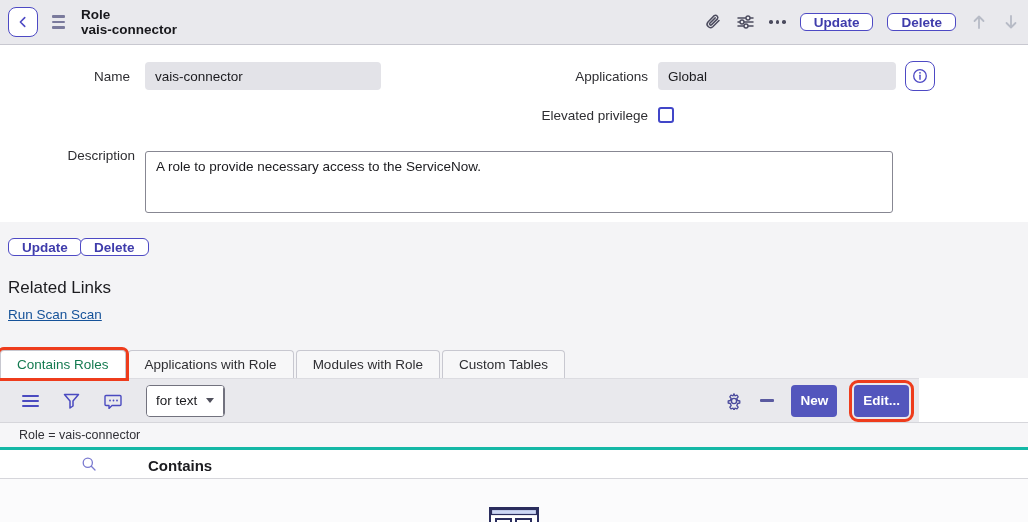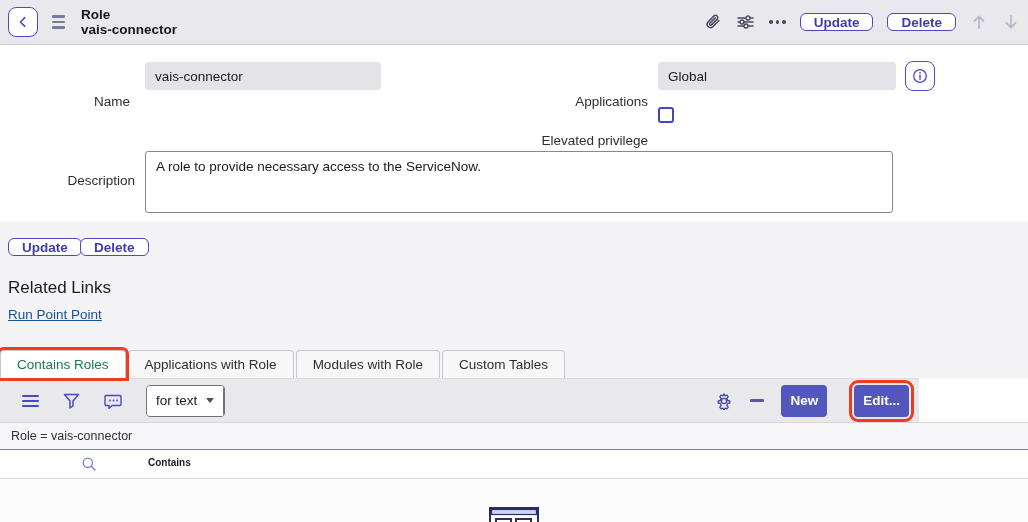--- a/index.html
+++ b/index.html
@@ -27,21 +27,21 @@
   .icon-btn { background:none; border:none; padding:0; cursor:pointer; display:flex; align-items:center; }
   .dots { display:flex; gap:3px; cursor:pointer; }
   .dots i { width:3.5px; height:3.5px; border-radius:50%; background:#4b4b5e; display:block; }
   .btn-outline {
     height:18px; padding:0 13px; border:1.5px solid #4d49c4; border-radius:6px;
     background:#fff; color:#3f3cab; font-weight:bold; font-size:13.5px;
     font-family:"Liberation Sans", sans-serif; cursor:pointer;
   }
   
   .form-area { position:absolute; left:0; top:45px; width:1028px; height:177px; background:#fff; }
-  .f-label { position:absolute; font-size:13.5px; color:#2e2e32; text-align:right;margin-top:25px; }
+  .f-label { position:absolute; font-size:13.5px; color:#2e2e32; text-align:right; }
   .f-input {
     position:absolute; height:28px; background:#e3e3e8; border:none; border-radius:4px;
     font-size:13.5px; color:#1b1b1f; padding:0 10px;
     font-family:"Liberation Sans", sans-serif;
   }
   .info-btn {
     position:absolute; left:905px; top:16px; width:30px; height:30px;
     border:1px solid #4d49c4; border-radius:8px; background:#fff;
     display:flex; align-items:center; justify-content:center; cursor:pointer;
   }
@@ -87,33 +87,33 @@
     width:148px; border:none; outline:none; padding:0 10px; font-size:13.5px;
     font-family:"Liberation Sans", sans-serif; color:#1b1b1f;
   }
   .search-input::placeholder { color:#5c5c66; opacity:1; }
   .tb-right { margin-left:auto; display:flex; align-items:center; gap:17px; padding-right:10px; }
   .minus-bar { width:14px; height:2.5px; background:#5a5aa0; border-radius:1px; display:block; cursor:pointer; }
   .btn-fill {
     height:32px; padding:0 9px; border:none; border-radius:4px; background:#5356bd;
     color:#fff; font-weight:bold; font-size:13.5px; font-family:"Liberation Sans", sans-serif; cursor:pointer;
   }
-  .btn-fill.hl { outline:3px solid #ee3c1c; outline-offset:2px;margin-left:10px; }
+  .btn-fill.hl { outline:3px solid #ee3c1c; outline-offset:2px; }
   
   .breadcrumb-row {
     position:absolute; left:0; top:422px; width:1028px; height:28px; background:#f6f6f8;
-    border-top:1px solid #d6d6db; border-bottom:1px solid #14b8a6;
-    display:flex; align-items:center; padding-left:11px; font-size:12.5px; color:#303036;
+    border-top:1px solid #d6d6db; border-bottom:3px solid #14b8a6;
+    display:flex; align-items:center; padding-left:19px; font-size:12.5px; color:#303036;
   }
   .colhdr-row {
     position:absolute; left:0; top:450px; width:1028px; height:29px; background:#fff;
     border-bottom:1px solid #d6d6db;
   }
   .col-search { position:absolute; left:81px; top:6px; cursor:pointer; }
-  .col-title { position:absolute; left:148px; top:7px; font-size:10px; font-weight:bold; color:#1b1b1f; cursor:pointer; }
+  .col-title { position:absolute; left:148px; top:7px; font-size:15px; font-weight:bold; color:#1b1b1f; cursor:pointer; }
   .empty-area { position:absolute; left:0; top:479px; width:1028px; height:43px; background:#fbfbfc; }
   .empty-icon { position:absolute; left:489px; top:28px; }
 </style>
 </head>
 <body>
 
 <div class="screen">
 
   <div class="top-header">
     <button class="back-btn">
@@ -190,21 +190,21 @@
     <span class="checkbox"></span>
 
     <label class="f-label" style="left:5px; top:103px; width:130px;">Description</label>
     <textarea class="desc-area" style="">A role to provide necessary access to the ServiceNow.</textarea>
   </div>
 
   <div class="mid-section">
     <button class="btn-outline" style="position:absolute; left:8px; top:16px;">Update</button>
     <button class="btn-outline" style="position:absolute; left:80px; top:16px;">Delete</button>
     <div class="related-title">Related Links</div>
-    <a class="related-link">Run Point Point</a>
+    <a class="related-link">Run Scan Scan</a>
 
     <div class="tabs">
       <div class="tab active">Contains Roles</div>
       <div class="tab">Applications with Role</div>
       <div class="tab">Modules with Role</div>
       <div class="tab">Custom Tables</div>
     </div>
   </div>
 
   <div class="list-toolbar">

